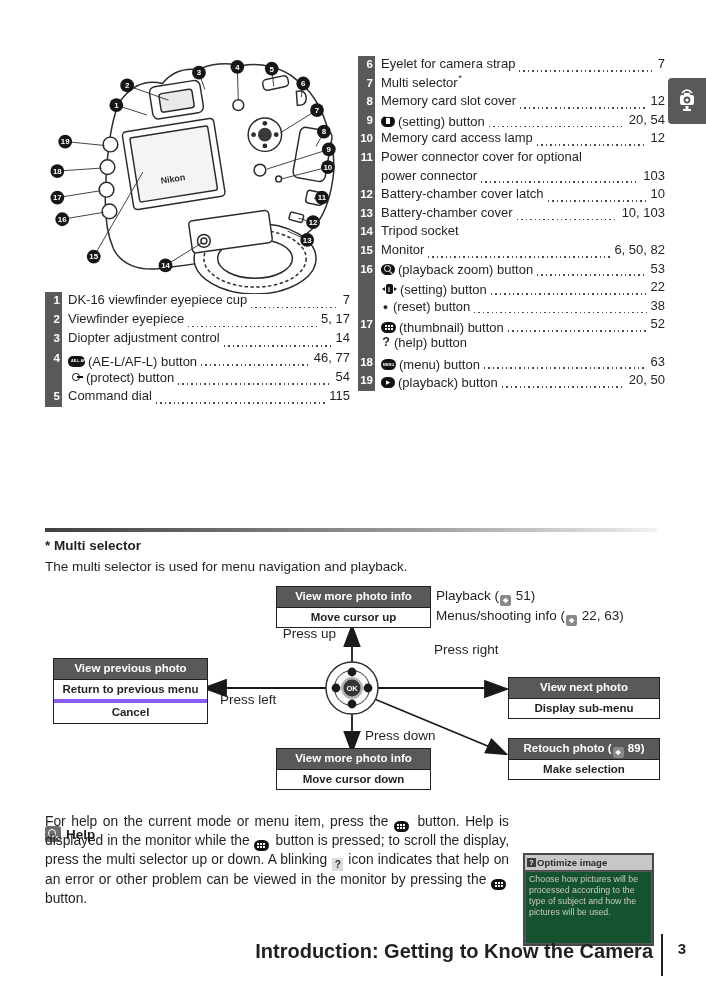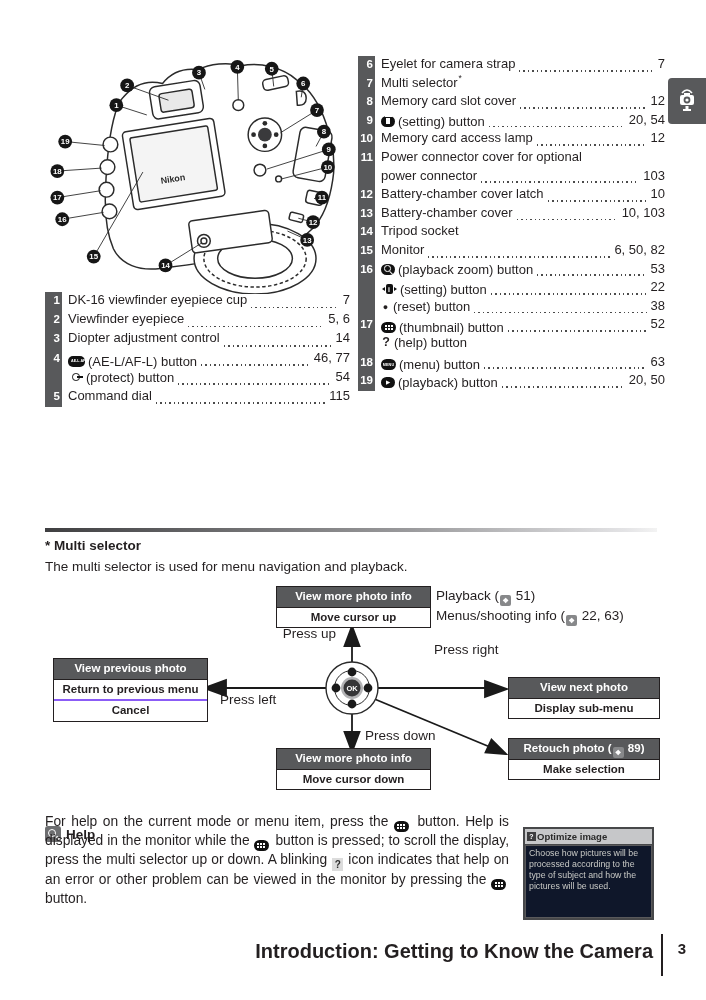--- a/index.html
+++ b/index.html
@@ -70,36 +70,36 @@
         background:linear-gradient(to right,#3f3f41,#9b9b9d 60%,#e4e4e6 95%,#f3f3f3);}
   .ms-heading{position:absolute;left:45px;top:538px;font-size:13.5px;font-weight:bold;}
   .ms-desc{position:absolute;left:45px;top:559px;font-size:13.5px;}
   
   .diagram{position:absolute;left:40px;top:580px;width:630px;height:214px;}
   .diagram svg{position:absolute;left:0;top:0;}
   .dbox{position:absolute;border:1px solid #231f20;background:#fff;}
   .dbox-h{background:#58595b;color:#fff;font-weight:bold;font-size:11.5px;text-align:center;
           height:19.5px;line-height:19.5px;border-bottom:1px solid #231f20;white-space:nowrap;}
   .dbox-r{font-weight:bold;font-size:11.5px;text-align:center;height:19.5px;line-height:19.5px;
-          border-bottom:2px solid #8b5cf6;white-space:nowrap;}
+          border-bottom:4px solid #8b5cf6;white-space:nowrap;}
   .dbox-r:last-child{border-bottom:none;}
   .dg-note{position:absolute;font-size:13.5px;white-space:nowrap;}
   .dg-label{position:absolute;font-size:13.5px;white-space:nowrap;}
   
   .help-head{position:absolute;left:45px;top:798px;display:flex;align-items:center;margin-top:28px;}
   .tip-icon{width:16px;height:16px;background:#6d6e70;border-radius:3px;position:relative;margin-right:5px;}
   .tip-icon i{position:absolute;left:3px;top:3px;width:6px;height:6px;border:1.7px solid #fff;border-radius:50%;}
   .tip-icon::after{content:"";position:absolute;left:10.5px;top:10.5px;width:4px;height:1.7px;
                    background:#fff;transform:rotate(45deg);}
   .help-title{font-size:13.5px;font-weight:bold;}
   .help-para{position:absolute;left:45px;top:812px;width:464px;font-size:13.8px;line-height:19.2px;
              text-align:justify;margin:0;}
   
-  .shot{position:absolute;left:523px;top:827px;width:131px;height:93px;border:2px solid #47484a;
-        box-sizing:border-box;background:#0f172a;}
+  .shot{position:absolute;left:523px;top:853px;width:131px;height:93px;border:2px solid #47484a;
+        box-sizing:border-box;background:#14532d;}
   .shot-head{height:15px;background:#c6c7c9;border-bottom:1.5px solid #47484a;display:flex;
              align-items:center;padding:0 2px;}
   .shot-q{width:9px;height:9px;background:#3d3d3f;color:#fff;font-size:7px;font-weight:bold;
           display:flex;align-items:center;justify-content:center;margin-right:1px;flex:0 0 9px;}
   .shot-title{font-size:9.5px;font-weight:bold;color:#2a2a2a;white-space:nowrap;}
   .shot-body{padding:3px 4px;font-size:8.8px;line-height:11px;color:#c9cac6;
              box-shadow:inset 0 0 0 1px #59595b;height:calc(100% - 16.5px);box-sizing:border-box;}
   
   .footer-title{position:absolute;left:200px;top:940px;width:453px;text-align:right;
                 font-size:20px;font-weight:bold;}
@@ -245,21 +245,21 @@
         </span>
         <span class="dots"></span>
         <span class="pages">7</span>
       </div>
       <div class="prow">
         <span class="pnum">2</span>
         <span class="plabel">
           <span>Viewfinder eyepiece</span>
         </span>
         <span class="dots"></span>
-        <span class="pages">5, 6</span>
+        <span class="pages">5, 17</span>
       </div>
       <div class="prow">
         <span class="pnum">3</span>
         <span class="plabel">
           <span>Diopter adjustment control</span>
         </span>
         <span class="dots"></span>
         <span class="pages">14</span>
       </div>
       <div class="prow">

